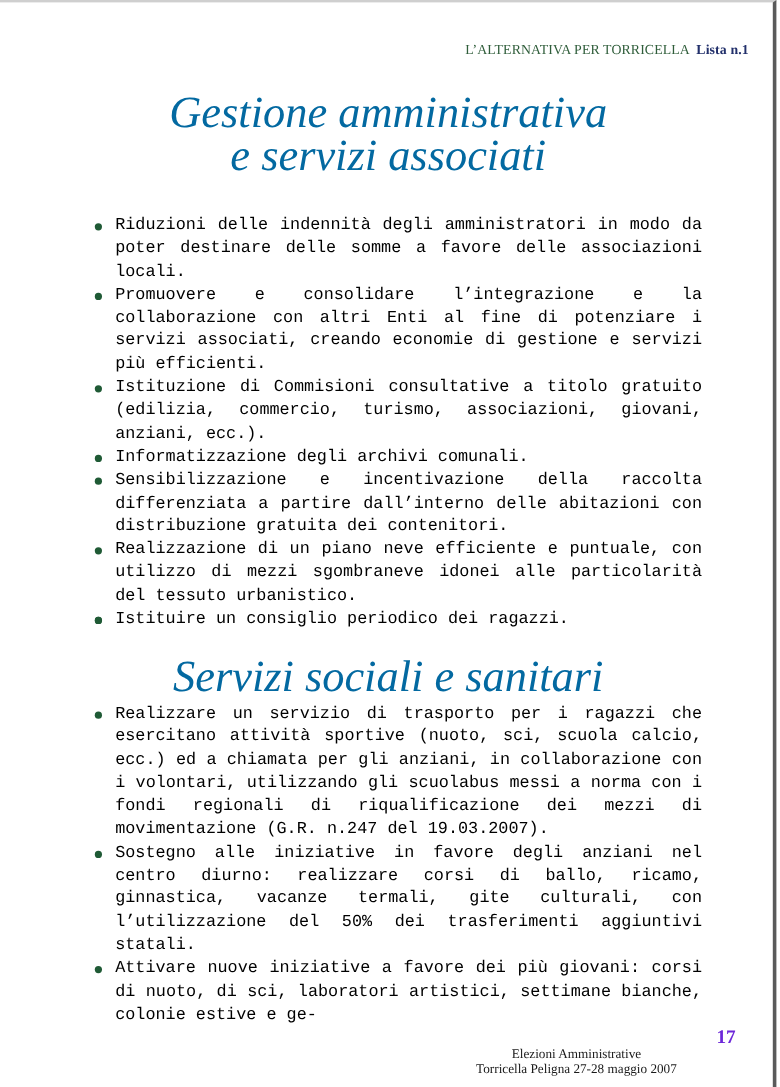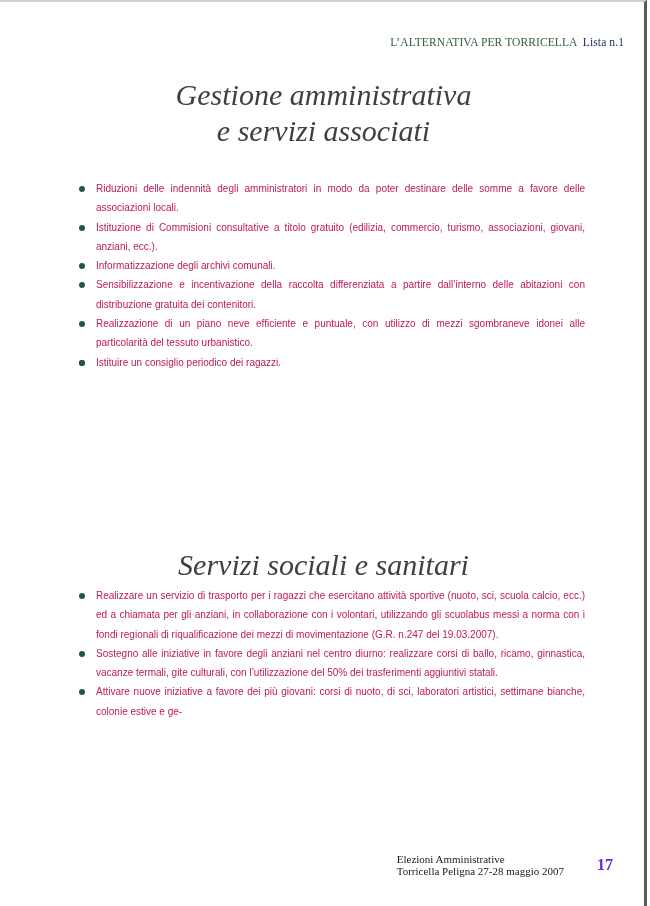--- a/index.html
+++ b/index.html
@@ -15,47 +15,47 @@
     border-top: 2px solid #cfcfcf;
     border-right: 3px solid #5a5a5a;
     box-sizing: border-box;
     background: #fff;
   }
   .running-head {
     position: absolute; top: 34px; right: 20px;
     font-family: "Liberation Serif", serif;
     font-size: 11.5px; color: #2f5d3a; letter-spacing: 0.1px;
   }
-  .running-head .lista { color: #22306b; font-weight: normal; margin-left: 3px; }
+  .running-head .lista { color: #22306b; font-weight: bold; margin-left: 3px; }
   .section-title {
     position: absolute; left: 0; width: 647px; text-align: center;
     font-family: "Liberation Serif", serif;
-    font-style: italic; color: #404040;
-    font-size: 30px; line-height: 36px;
+    font-style: italic; color: #0369a1;
+    font-size: 37px; line-height: 36px;
   }
   .title1 { top: 75px; }
   .title2 { top: 545px; }
   ul.bullets {
     position: absolute; left: 77px; width: 508px;
     margin: 0; padding: 0; list-style: none;
-    font-family: Liberation Sans, sans-serif;
-    font-size: 10px; line-height: 19.3px; color: #be185d;
+    font-family: Liberation Mono, monospace;
+    font-size: 14px; line-height: 19.3px; color: #000000;
   }
   ul.bullets li {
     position: relative; padding-left: 19px; text-align: justify;
   }
   ul.bullets li .dot {
     position: absolute; left: 2px; top: 7px;
     width: 6px; height: 6px; border-radius: 50%;
     background: #1f5a35;
   }
   .list1 { top: 177px; }
   .list2 { top: 584px; }
   .footer {
-    position: absolute; top: 851px; right: 80px; text-align: left;
+    position: absolute; top: 871px; right: 80px; text-align: center;
     font-family: "Liberation Serif", serif;
     font-size: 11px; line-height: 12px; color: #1a1a1a; margin-left: 24px;
   }
   .page-number {
     position: absolute; top: 854px; left: 597px;
     font-family: "Liberation Serif", serif;
     font-weight: bold; font-size: 16px; color: #6d28d9; text-align: center;
   }
 </style>
 </head>
@@ -68,20 +68,21 @@
     <span class="lista">Lista n.1</span>
   </div>
 
   <div class="section-title title1">
     <div>Gestione amministrativa</div>
     <div>e servizi associati</div>
   </div>
 
   <ul class="bullets list1">
     <li><span class="dot"></span><span>Riduzioni delle indennità degli amministratori in modo da poter destinare delle somme a favore delle associazioni locali.</span></li>
+    <li><span class="dot"></span><span>Promuovere e consolidare l’integrazione e la collaborazione con altri Enti al fine di potenziare i servizi associati, creando economie di gestione e servizi più efficienti.</span></li>
     <li><span class="dot"></span><span>Istituzione di Commisioni consultative a titolo gratuito (edilizia, commercio, turismo, associazioni, giovani, anziani, ecc.).</span></li>
     <li><span class="dot"></span><span>Informatizzazione degli archivi comunali.</span></li>
     <li><span class="dot"></span><span>Sensibilizzazione e incentivazione della raccolta differenziata a partire dall’interno delle abitazioni con distribuzione gratuita dei contenitori.</span></li>
     <li><span class="dot"></span><span>Realizzazione di un piano neve efficiente e puntuale, con utilizzo di mezzi sgombraneve idonei alle particolarità del tessuto urbanistico.</span></li>
     <li><span class="dot"></span></li>
     <li><span class="dot"></span><span>Istituire un consiglio periodico dei ragazzi.</span></li>
   </ul>
 
   <div class="section-title title2">
     <div>Servizi sociali e sanitari</div>

